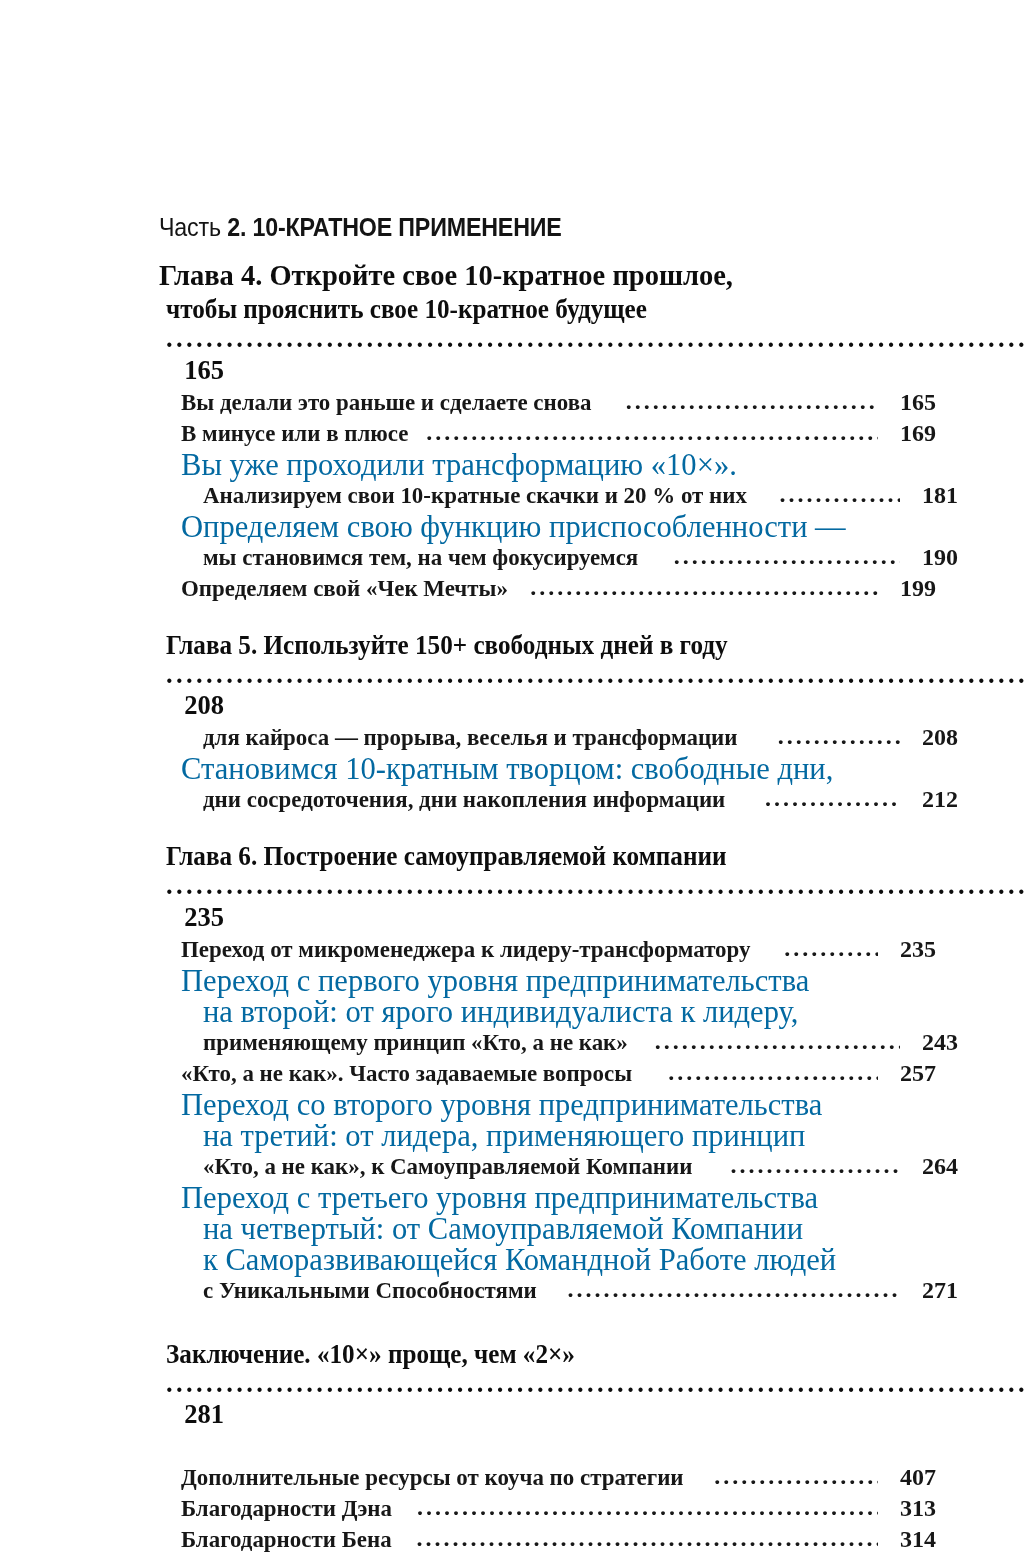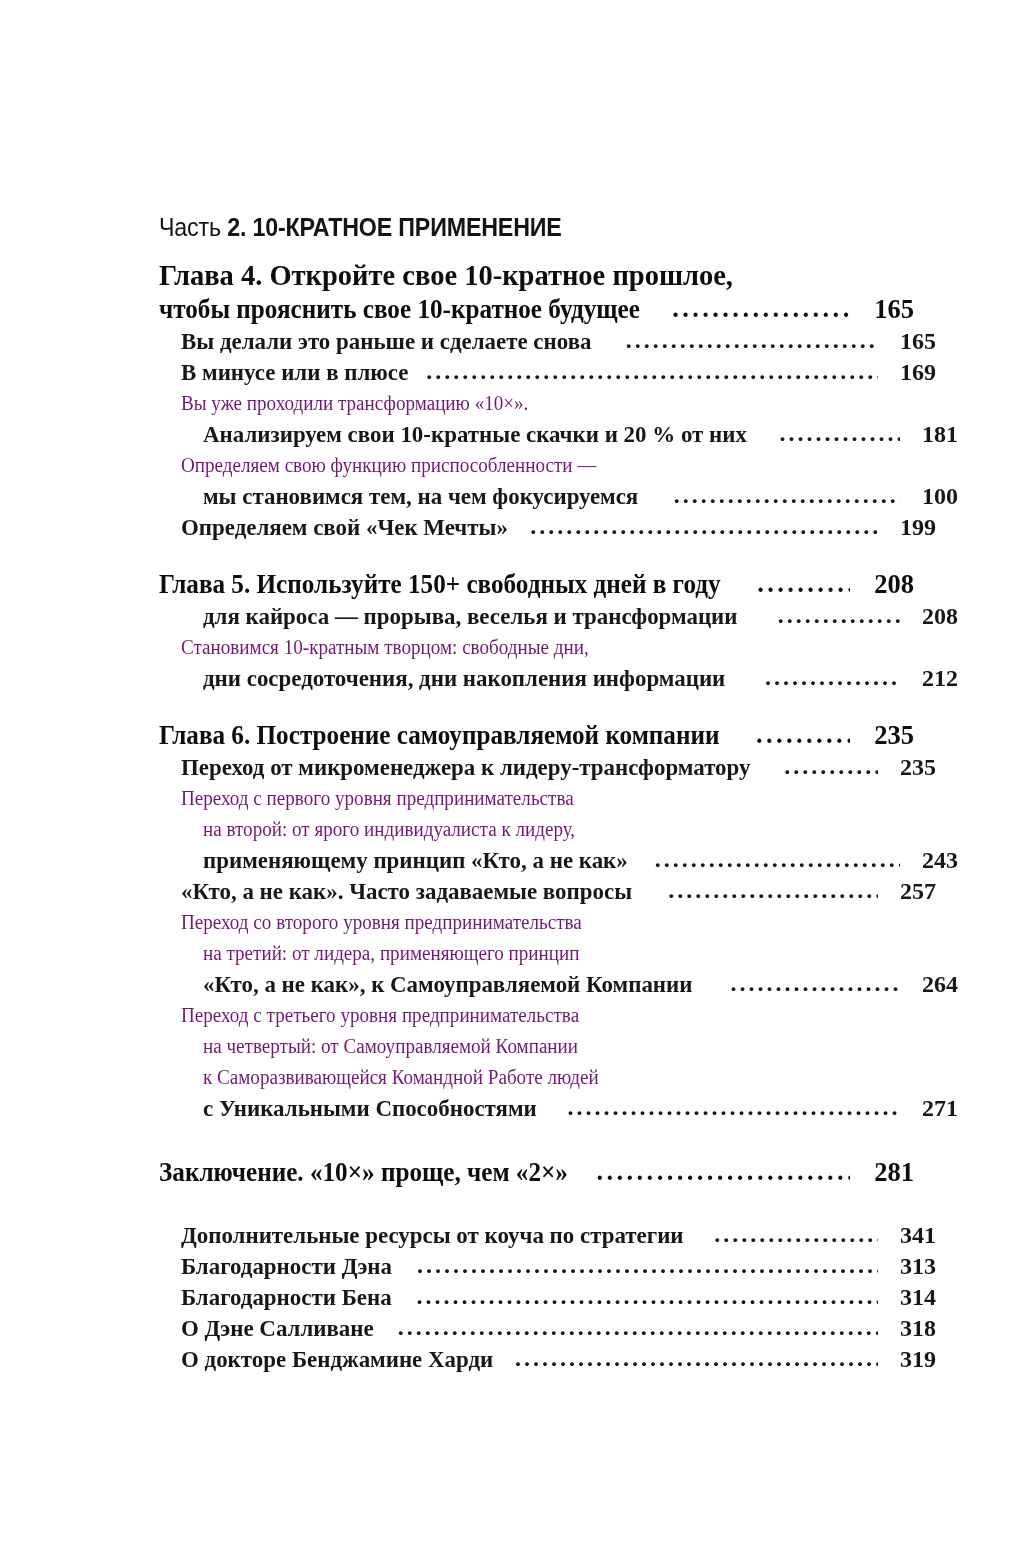--- a/index.html
+++ b/index.html
@@ -72,20 +72,21 @@
     white-space: pre;
   }
 
   
   .chapter {
     font-family: "Liberation Serif", "DejaVu Serif", serif;
     font-weight: 700;
     font-size: 26.5px;
     line-height: 34px;
     color: #0d0d0d;
+    flex-direction: column;
   }
   .chapter .txt { transform: scaleX(0.95); transform-origin: left center; display:inline-block; }
   .chapter .leader { letter-spacing: 3.4px; font-weight: 700; position: relative; top: -1px; }
   .chapter .pg { width: 58px; font-weight: 700; font-size: 26.5px; }
 
   .chapter-multiline .line1 {
     font-family: "Liberation Serif", "DejaVu Serif", serif;
     font-weight: 700;
     font-size: 30px;
     line-height: 34px;
@@ -106,23 +107,23 @@
     font-weight: 700;
   }
   .entry .txt { transform: scaleX(0.955); transform-origin: left center; display:inline-block; }
   .entry .leader { letter-spacing: 3.0px; position: relative; top: -1px; }
   .entry .pg { width: 52px; }
 
   .entry .txt.wide-gap { padding-right: 8px; }
 
   
   .plain {
-    font-size: 20px;
+    font-size: 32px;
     line-height: 31px;
-    color: #701a75;
+    color: #0369a1;
     white-space: pre;
   }
   .plain span {
     display: inline-block;
     transform: scaleX(0.955);
     transform-origin: left center;
   }
   .lvl1 { margin-left: 22px; }
   .lvl2 { margin-left: 44px; }
   .gap-lg  { height: 24px; }
@@ -165,21 +166,21 @@
       <span class="txt">Анализируем свои 10-кратные скачки и 20 % от них</span>
       <span class="leader">........................................................................................................</span>
       <span class="pg">181</span>
     </div>
 
     <div class="plain lvl1"><span>Определяем свою функцию приспособленности —</span></div>
 
     <div class="row entry lvl2">
       <span class="txt wide-gap">мы становимся тем, на чем фокусируемся</span>
       <span class="leader">........................................................................................................</span>
-      <span class="pg">100</span>
+      <span class="pg">190</span>
     </div>
 
     <div class="row entry lvl1">
       <span class="txt">Определяем свой «Чек Мечты»</span>
       <span class="leader">........................................................................................................</span>
       <span class="pg">199</span>
     </div>
 
     <div class="gap-lg"></div>
 
@@ -258,21 +259,21 @@
       <span class="txt wide-gap">Заключение. «10×» проще, чем «2×»</span>
       <span class="leader">........................................................................................................</span>
       <span class="pg">281</span>
     </div>
 
     <div class="gap-xl"></div>
 
     <div class="row entry lvl1">
       <span class="txt">Дополнительные ресурсы от коуча по стратегии</span>
       <span class="leader">........................................................................................................</span>
-      <span class="pg">341</span>
+      <span class="pg">407</span>
     </div>
 
     <div class="row entry lvl1">
       <span class="txt wide-gap">Благодарности Дэна</span>
       <span class="leader">........................................................................................................</span>
       <span class="pg">313</span>
     </div>
 
     <div class="row entry lvl1">
       <span class="txt wide-gap">Благодарности Бена</span>

